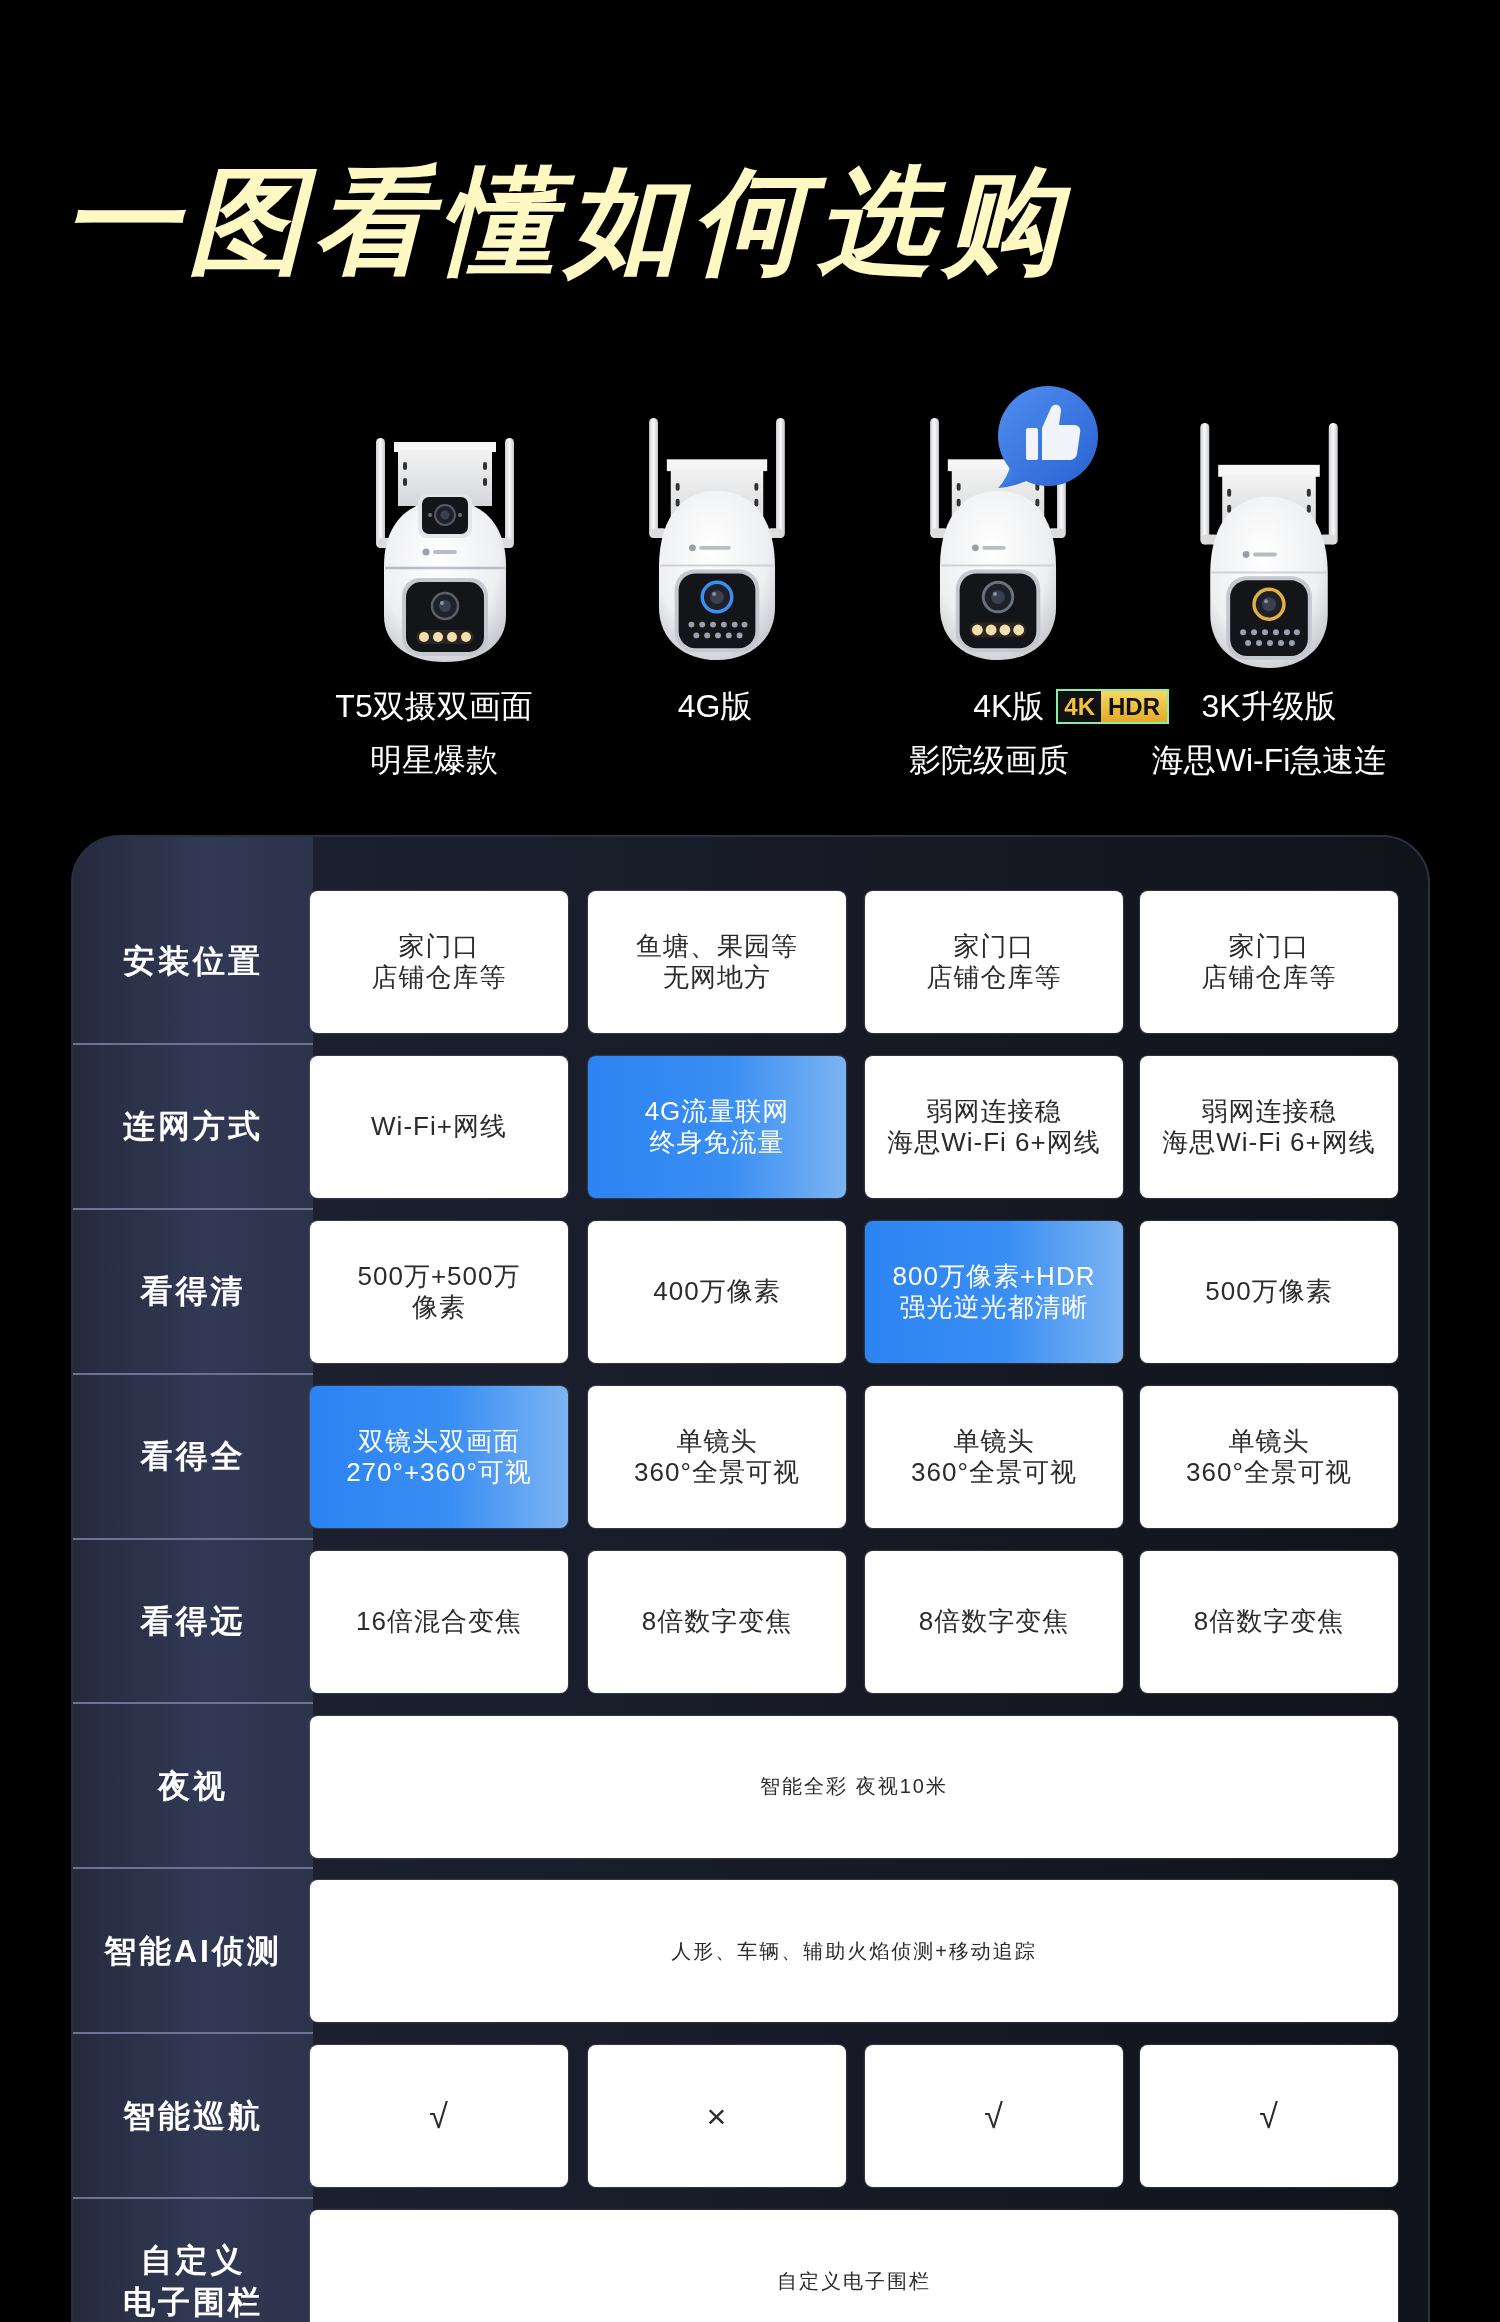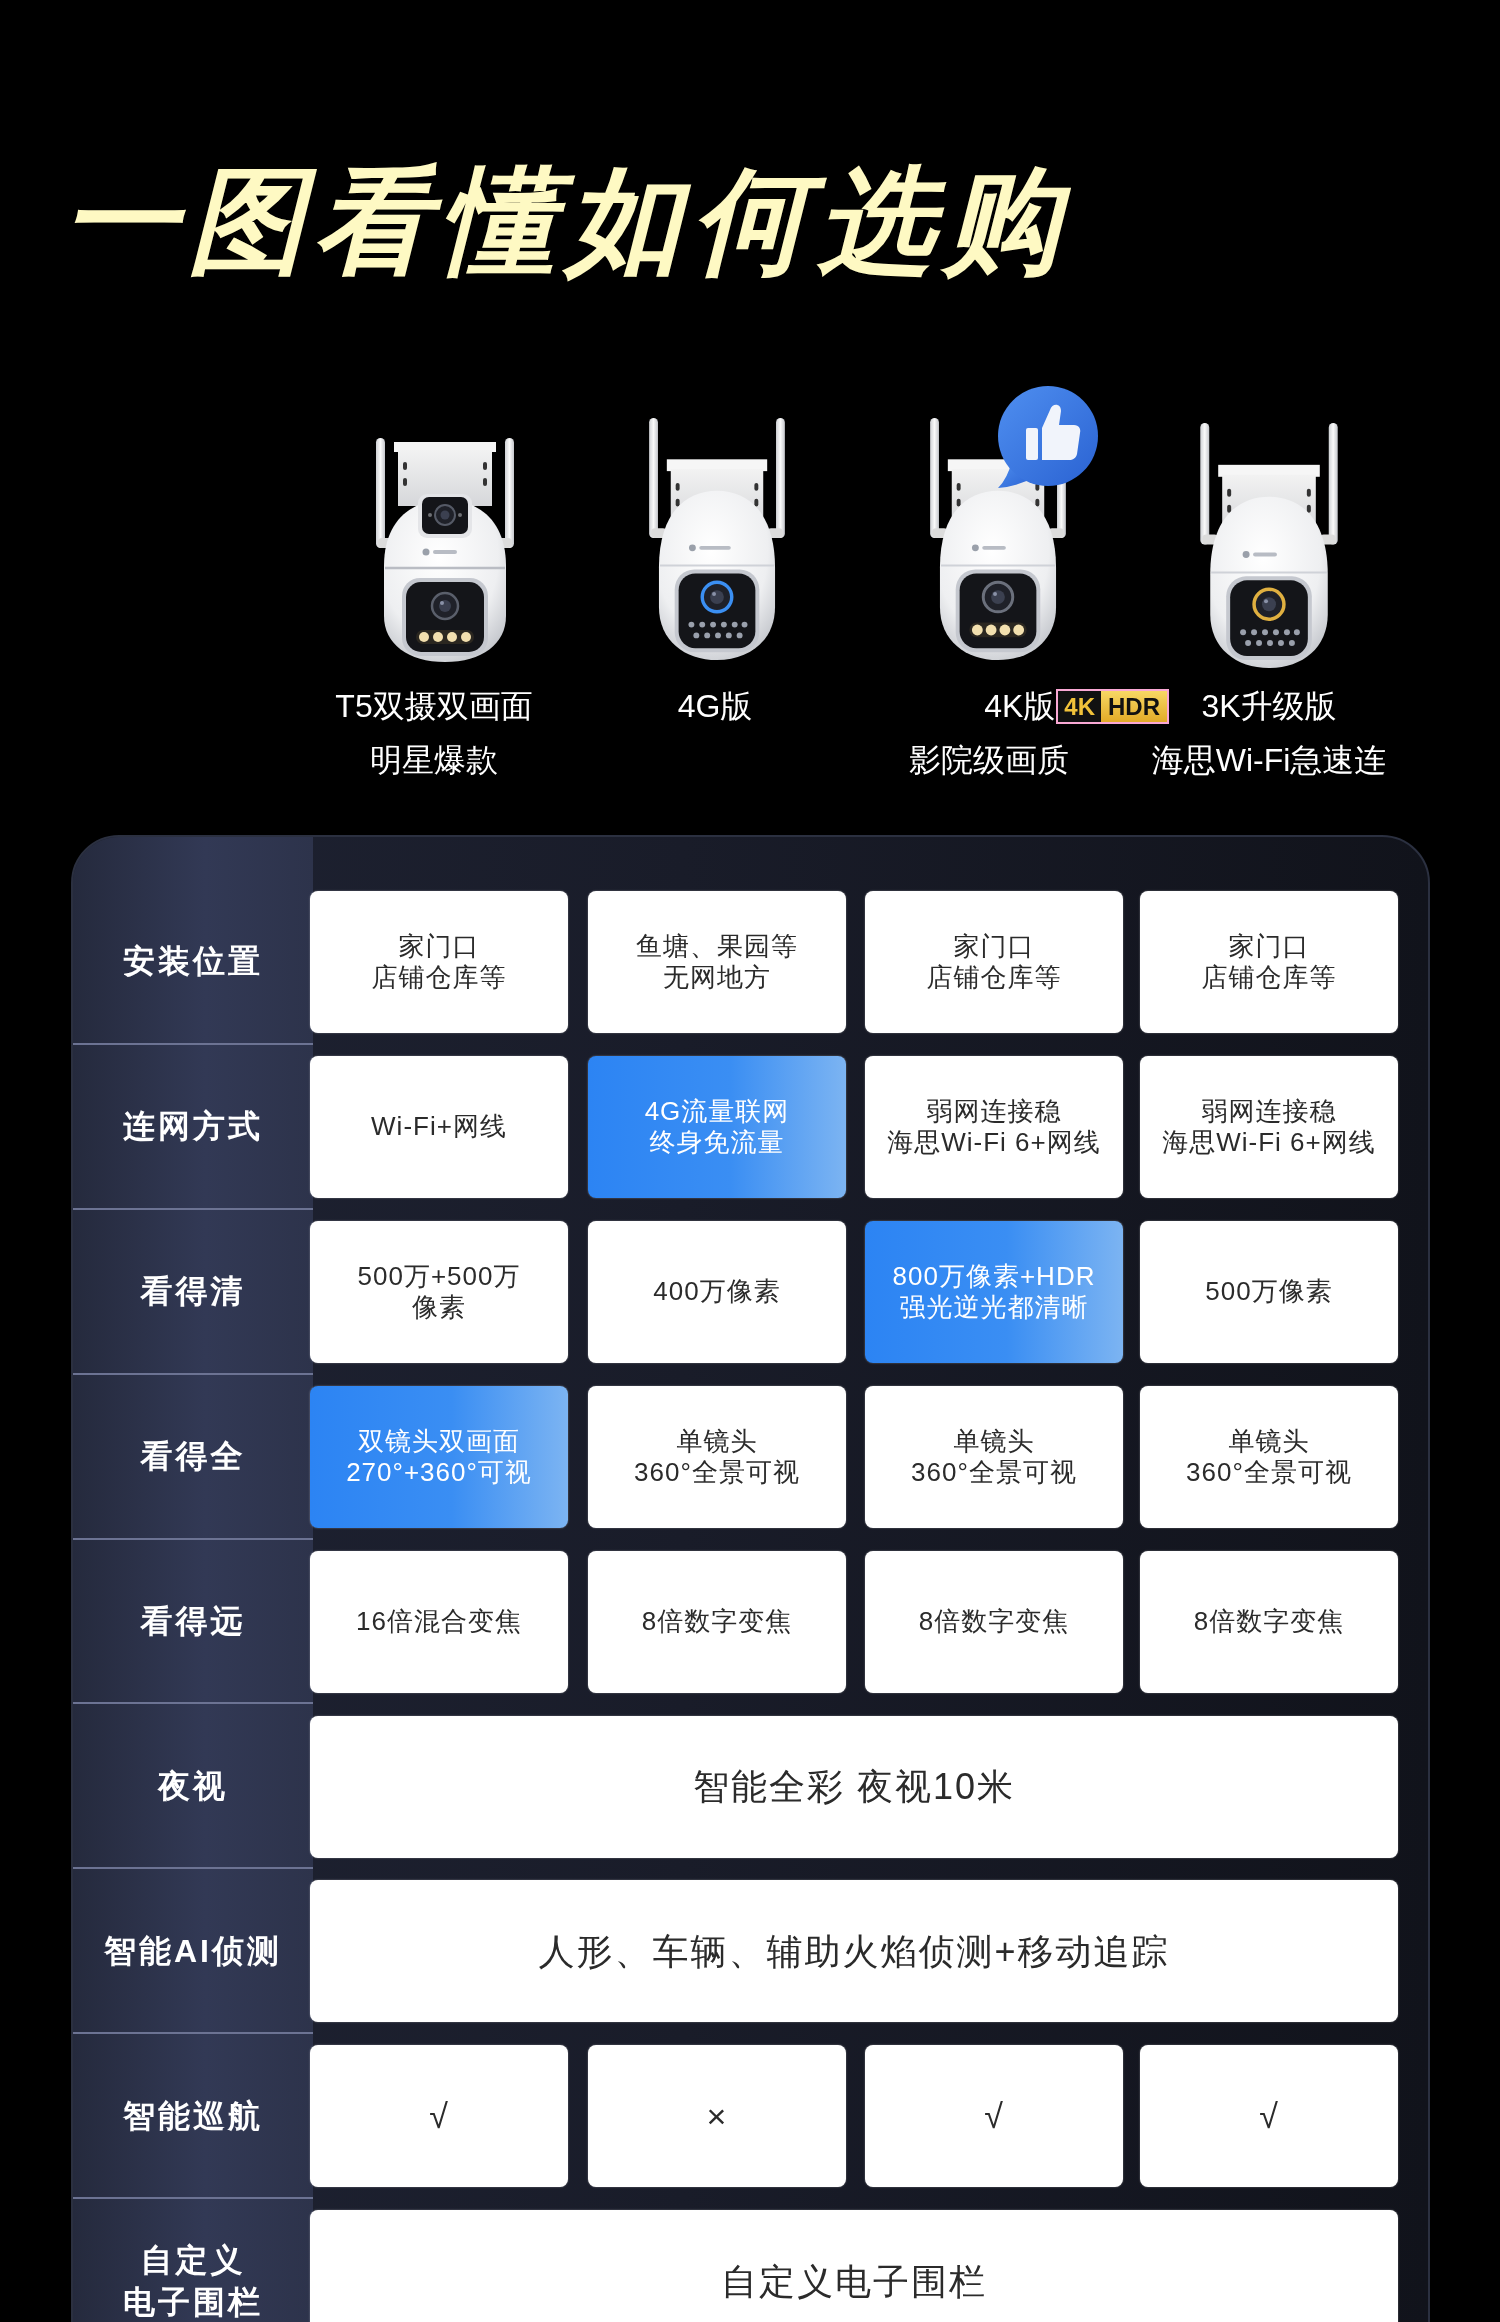--- a/index.html
+++ b/index.html
@@ -3,37 +3,37 @@
 <meta charset="utf-8">
 <style>
   html,body{margin:0;padding:0;}
   body{width:1500px;height:2322px;overflow:hidden;background:#000;position:relative;font-family:"Liberation Sans","DejaVu Sans",sans-serif;}
   .title{position:absolute;left:62px;top:163px;font-size:116px;line-height:116px;font-weight:900;color:#fef9c3;letter-spacing:10px;white-space:nowrap;font-style:italic;}
   .cam{position:absolute;display:block;}
   .like{position:absolute;left:992px;top:380px;width:112px;height:112px;}
   .plabel{position:absolute;top:679px;width:360px;text-align:center;color:#fff;font-size:32px;line-height:54px;}
   .pl-line{display:block;white-space:nowrap;}
   .pl-flex{display:flex;align-items:center;justify-content:flex-end;height:54px;}
-  .badge{display:inline-flex;margin-left:1px;height:31px;border:2px solid #f9a8d4;font-weight:bold;font-size:24px;line-height:31px;}
+  .badge{display:inline-flex;margin-left:12px;height:31px;border:2px solid #86efac;font-weight:bold;font-size:24px;line-height:31px;}
   .badge .bl{background:#111;color:#f1c23a;padding:0 6px;}
   .badge .br{background:linear-gradient(180deg,#f7d864,#e2aa27);color:#111;padding:0 7px;}
 
   .tbl{position:absolute;left:71px;top:835px;width:1359px;height:1600px;box-sizing:border-box;border:2px solid #2b3040;border-radius:48px;background:linear-gradient(90deg,#1e2232 0%,#191c29 45%,#11131b 100%);overflow:hidden;}
   .lcol{position:absolute;left:0;top:0;width:240px;height:100%;background:linear-gradient(90deg,#252a3d 0%,#323955 55%,#2d334b 100%);}
   .row{position:absolute;left:0;width:100%;height:164.9px;}
   .r0{top:43px}.r1{top:207.9px}.r2{top:372.8px}.r3{top:537.7px}.r4{top:702.6px}
   .r5{top:867.5px}.r6{top:1032.4px}.r7{top:1197.3px}.r8{top:1362.2px}
   .lbl{position:absolute;left:0;top:0;width:240px;height:100%;box-sizing:border-box;border-bottom:2px solid #6c7393;display:flex;align-items:center;justify-content:center;text-align:center;white-space:pre-line;color:#fff;font-size:32px;font-weight:bold;letter-spacing:3px;line-height:42px;}
   .cell{position:absolute;top:11px;height:142px;width:258px;background:#fff;border-radius:8px;display:flex;align-items:center;justify-content:center;text-align:center;box-shadow:0 0 2px rgba(255,255,255,0.4);}
   .cell.hl{background:linear-gradient(90deg,#2c84f3 0%,#3a8ef3 55%,#7cb4f2 100%);}
   .cell.hl .ct{color:#fff;font-weight:normal;}
   .c0{left:237px}.c1{left:515px}.c2{left:792px}.c3{left:1067px}
   .cm{left:237px;width:1088px;}
   .ct{white-space:pre-line;font-size:26px;line-height:31px;color:#2b2b2b;letter-spacing:1px;}
-  .ct.big{font-size:36px;letter-spacing:2px;}
+  .ct.big{font-size:20px;letter-spacing:2px;}
   .ct.mark{font-size:34px;}
 </style>
 </head>
 <body>
 
 <svg width="0" height="0" style="position:absolute">
   <defs>
     <linearGradient id="antG" x1="0" x2="1" y1="0" y2="0">
       <stop offset="0" stop-color="#cfd1d5"></stop>
         <stop offset="0.5" stop-color="#fafafa"></stop>

